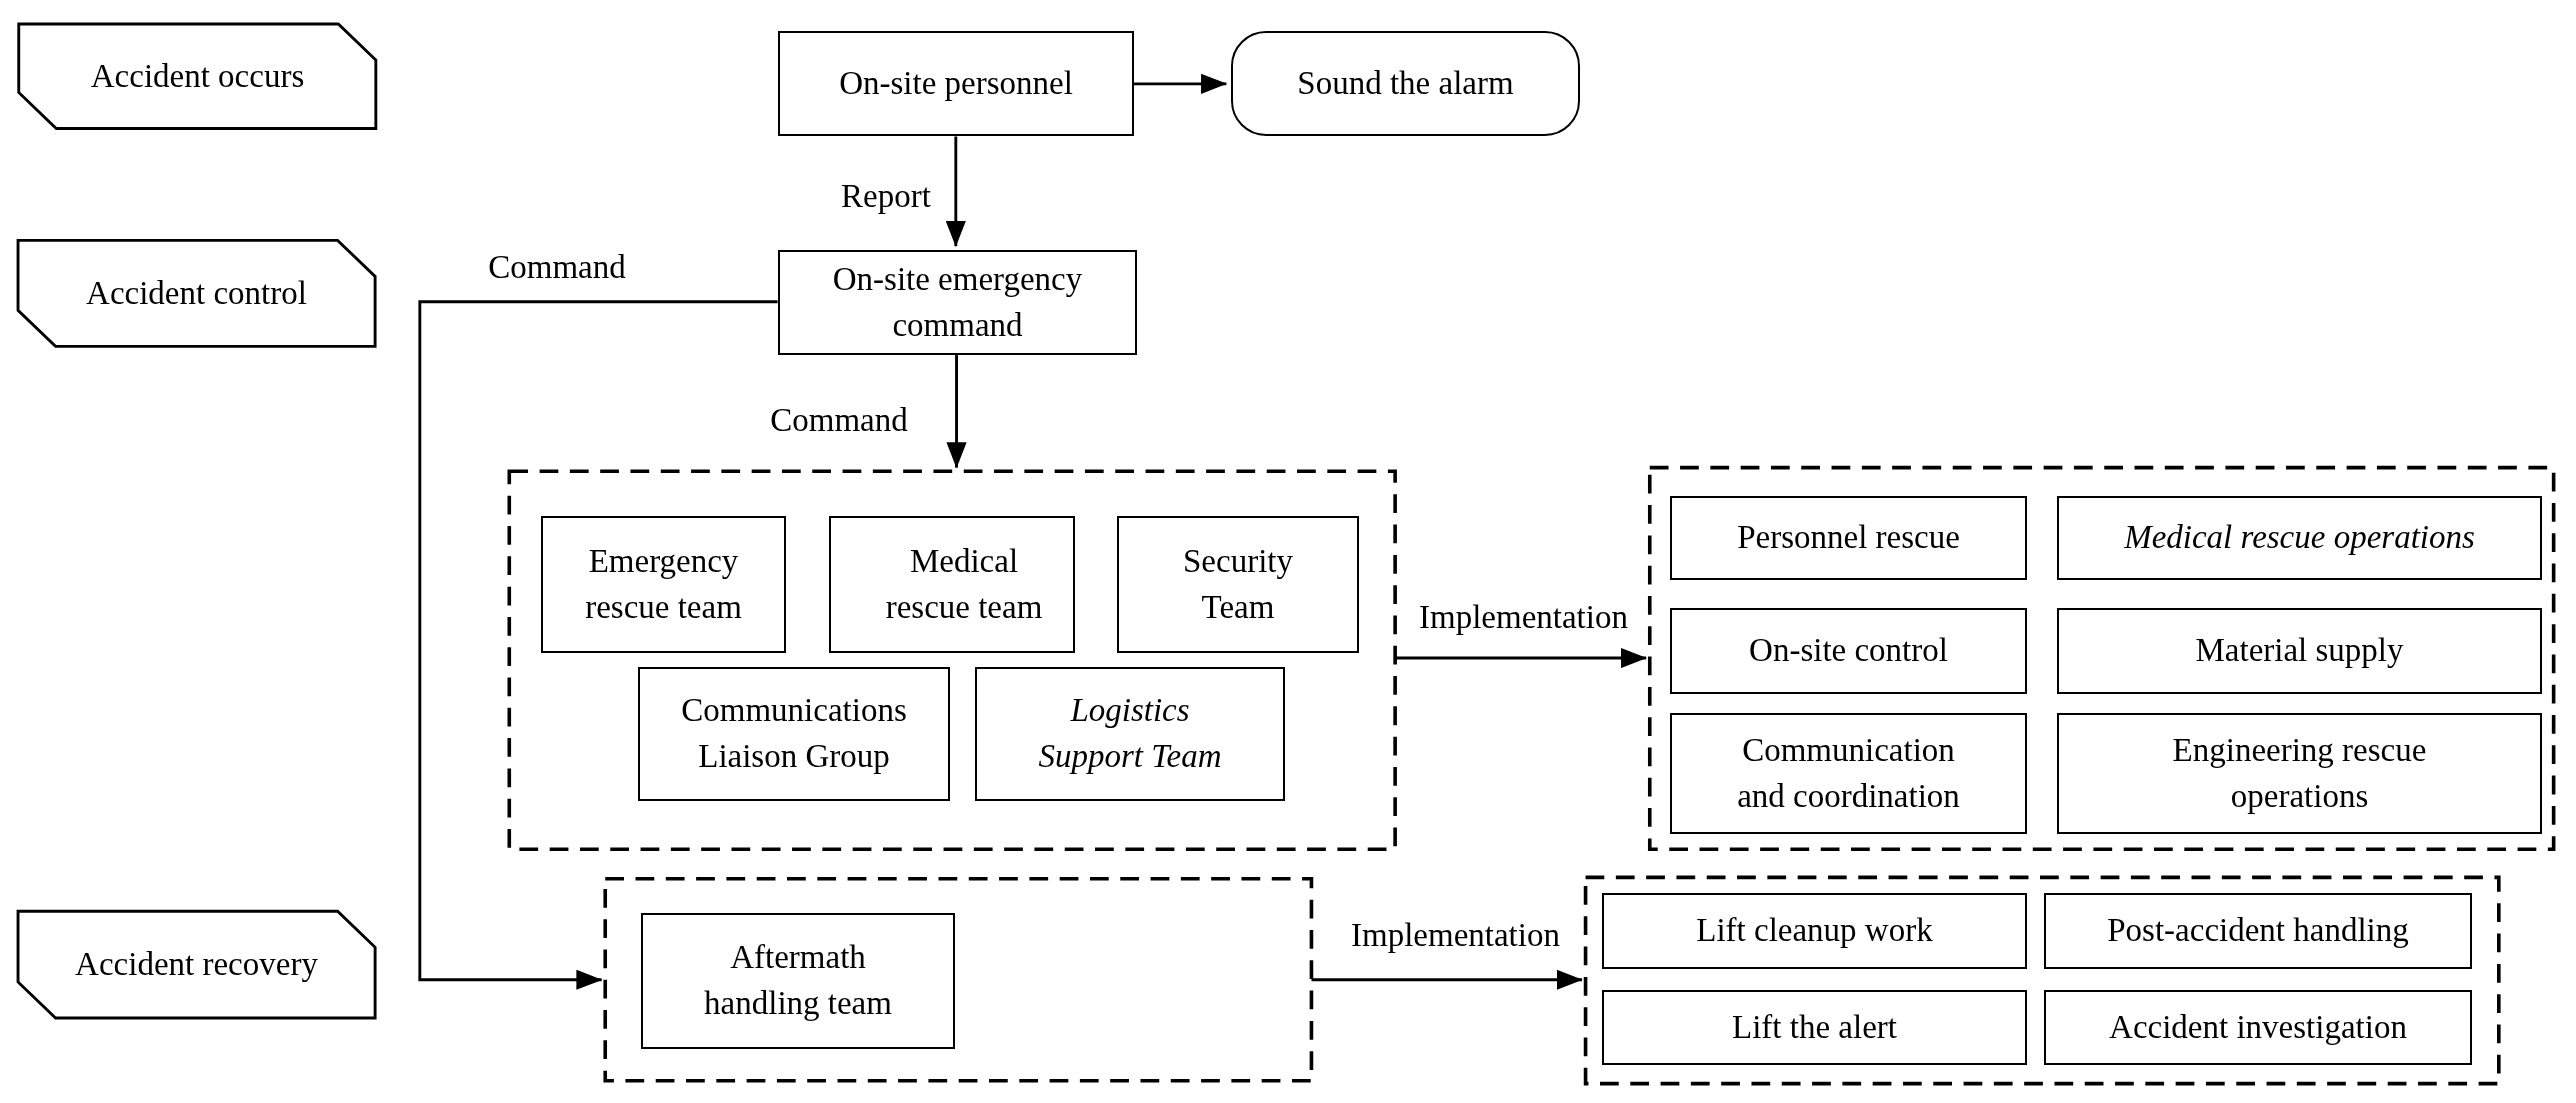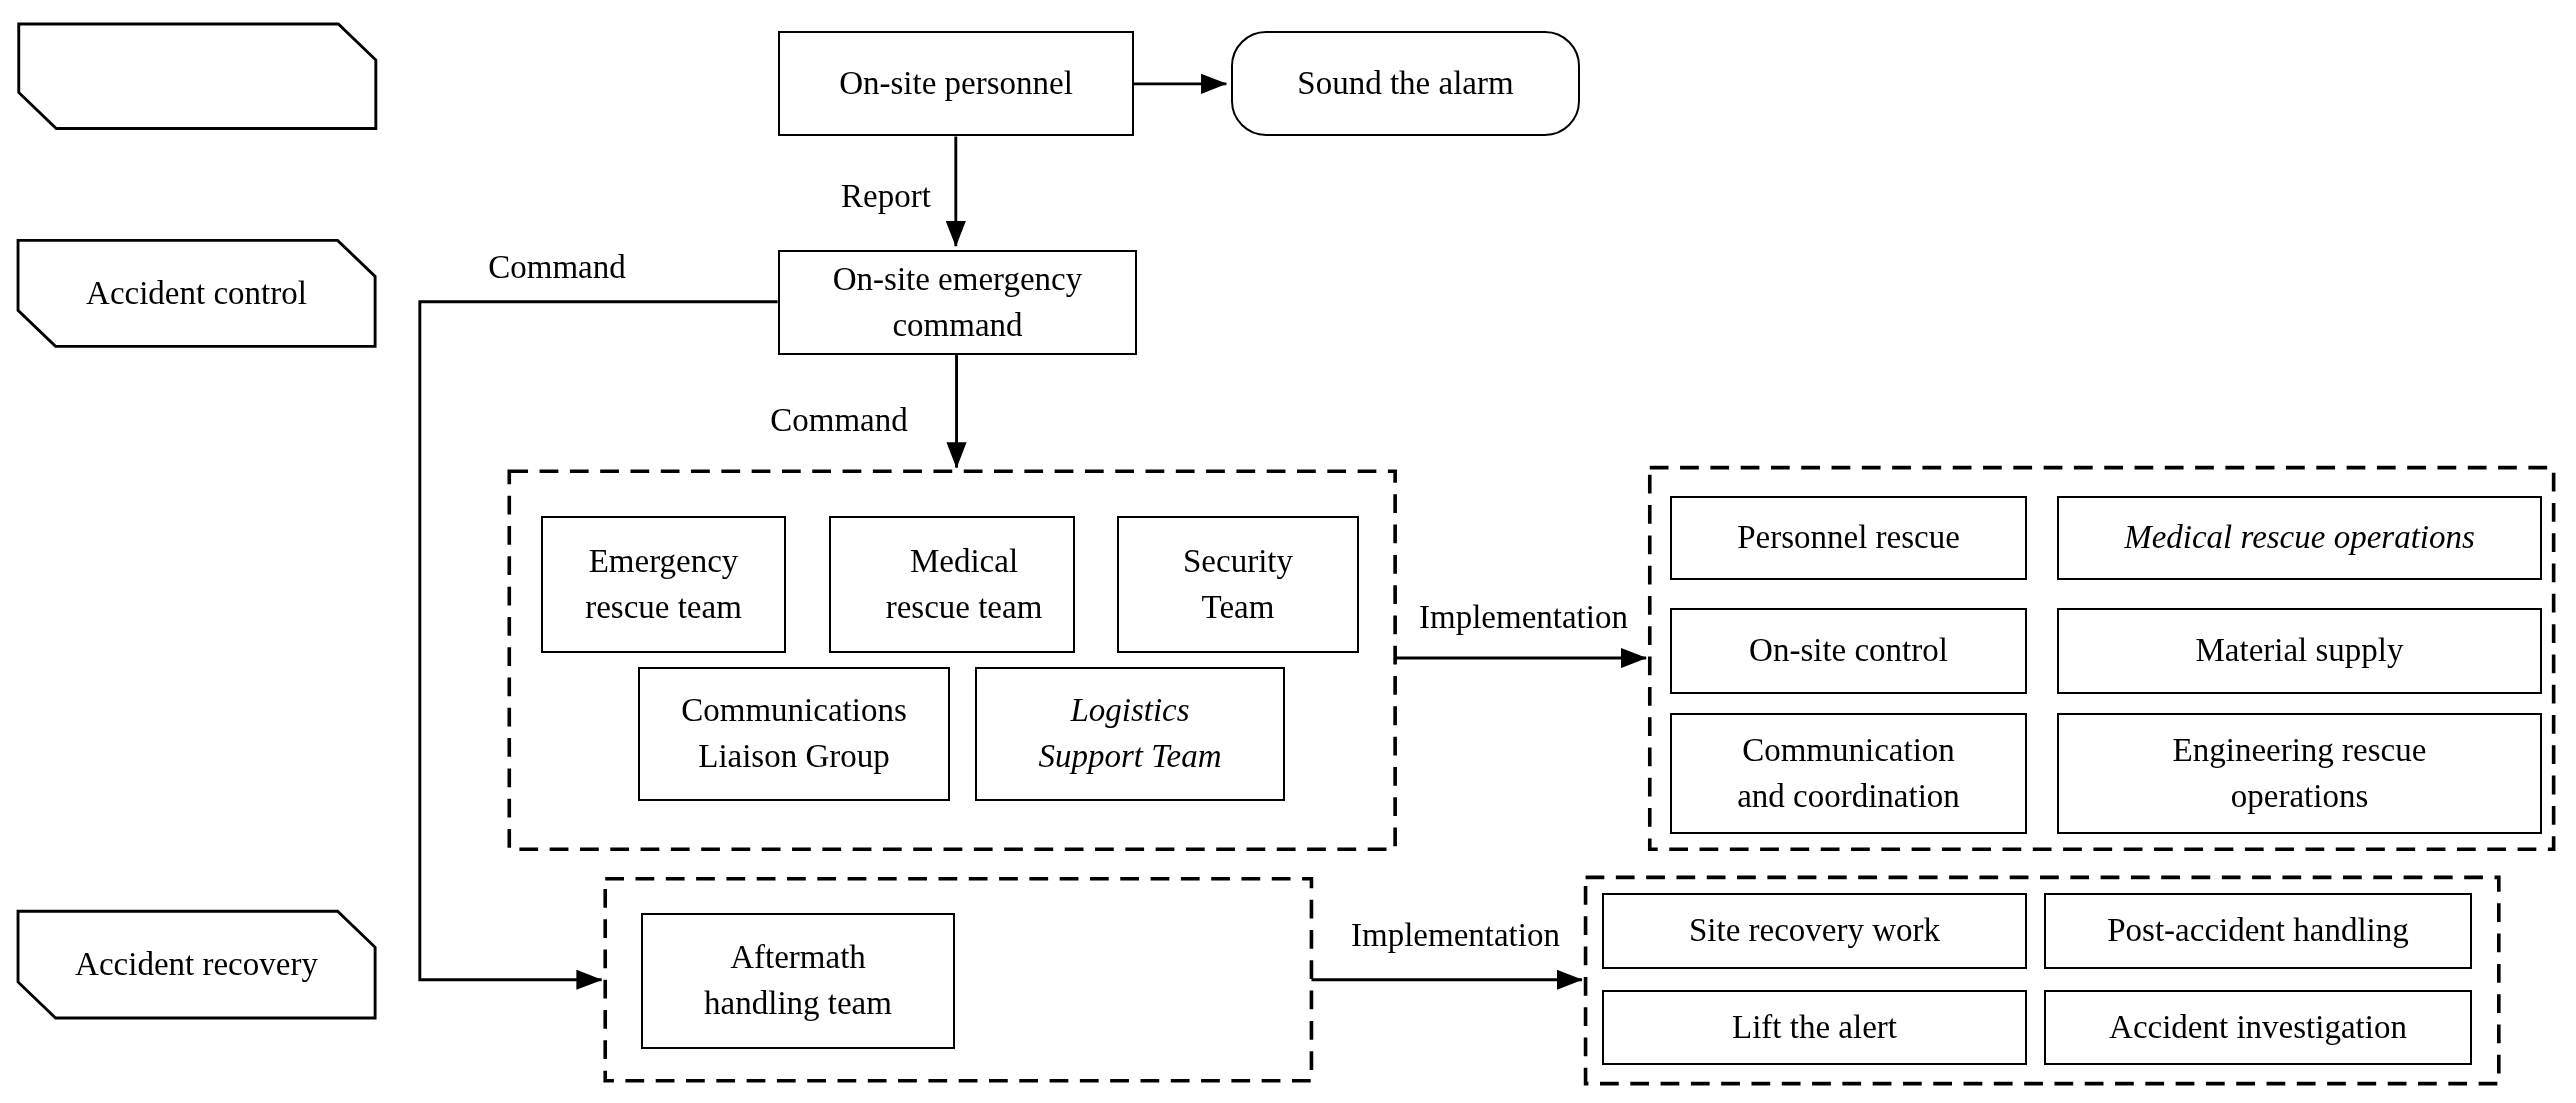--- a/index.html
+++ b/index.html
@@ -84,20 +84,21 @@
     <rect x="2198" y="1216" width="1266" height="286" fill="none" stroke="#000" stroke-width="5" stroke-dasharray="26 16"></rect>
 
     <path d="M1572,116 H1700" fill="none" stroke="#000" stroke-width="4" marker-end="url(#ah)"></path>
     <path d="M1325,189 V341" fill="none" stroke="#000" stroke-width="4" marker-end="url(#ah)"></path>
     <path d="M1326,492 V648" fill="none" stroke="#000" stroke-width="4" marker-end="url(#ah)"></path>
     <path d="M1078,418 L582,418 L582,1358 L834,1358" fill="none" stroke="#000" stroke-width="4" marker-end="url(#ah)"></path>
     <path d="M1934,912 H2282" fill="none" stroke="#000" stroke-width="4" marker-end="url(#ah)"></path>
     <path d="M1818,1358 H2193" fill="none" stroke="#000" stroke-width="4" marker-end="url(#ah)"></path>
   </svg>
 
+  <div class="tag-label" id="tag-occurs-label">Accident occurs</div>
   <div class="tag-label" id="tag-control-label">Accident control</div>
   <div class="tag-label" id="tag-recovery-label">Accident recovery</div>
 
   <div class="box" id="on-site-personnel">On-site personnel</div>
   <div class="box" id="sound-the-alarm">Sound the alarm</div>
   <div class="box" id="emergency-command">On-site emergency
 command</div>
 
   <div class="lbl" id="lbl-report">Report</div>
   <div class="lbl" id="lbl-command-left">Command</div>
@@ -121,19 +122,19 @@
   <div class="box" id="a-control">On-site control</div>
   <div class="box" id="a-material">Material supply</div>
   <div class="box" id="a-commcoord">Communication
 and coordination</div>
   <div class="box" id="a-engineering">Engineering rescue
 operations</div>
 
   <div class="box" id="r-aftermath">Aftermath
 handling team</div>
 
-  <div class="box" id="ra-cleanup">Site recovery work</div>
+  <div class="box" id="ra-cleanup">Lift cleanup work</div>
   <div class="box" id="ra-postaccident">Post-accident handling</div>
   <div class="box" id="ra-liftalert">Lift the alert</div>
   <div class="box" id="ra-investigation">Accident investigation</div>
 
 </div>
 
 
 </body></html>

